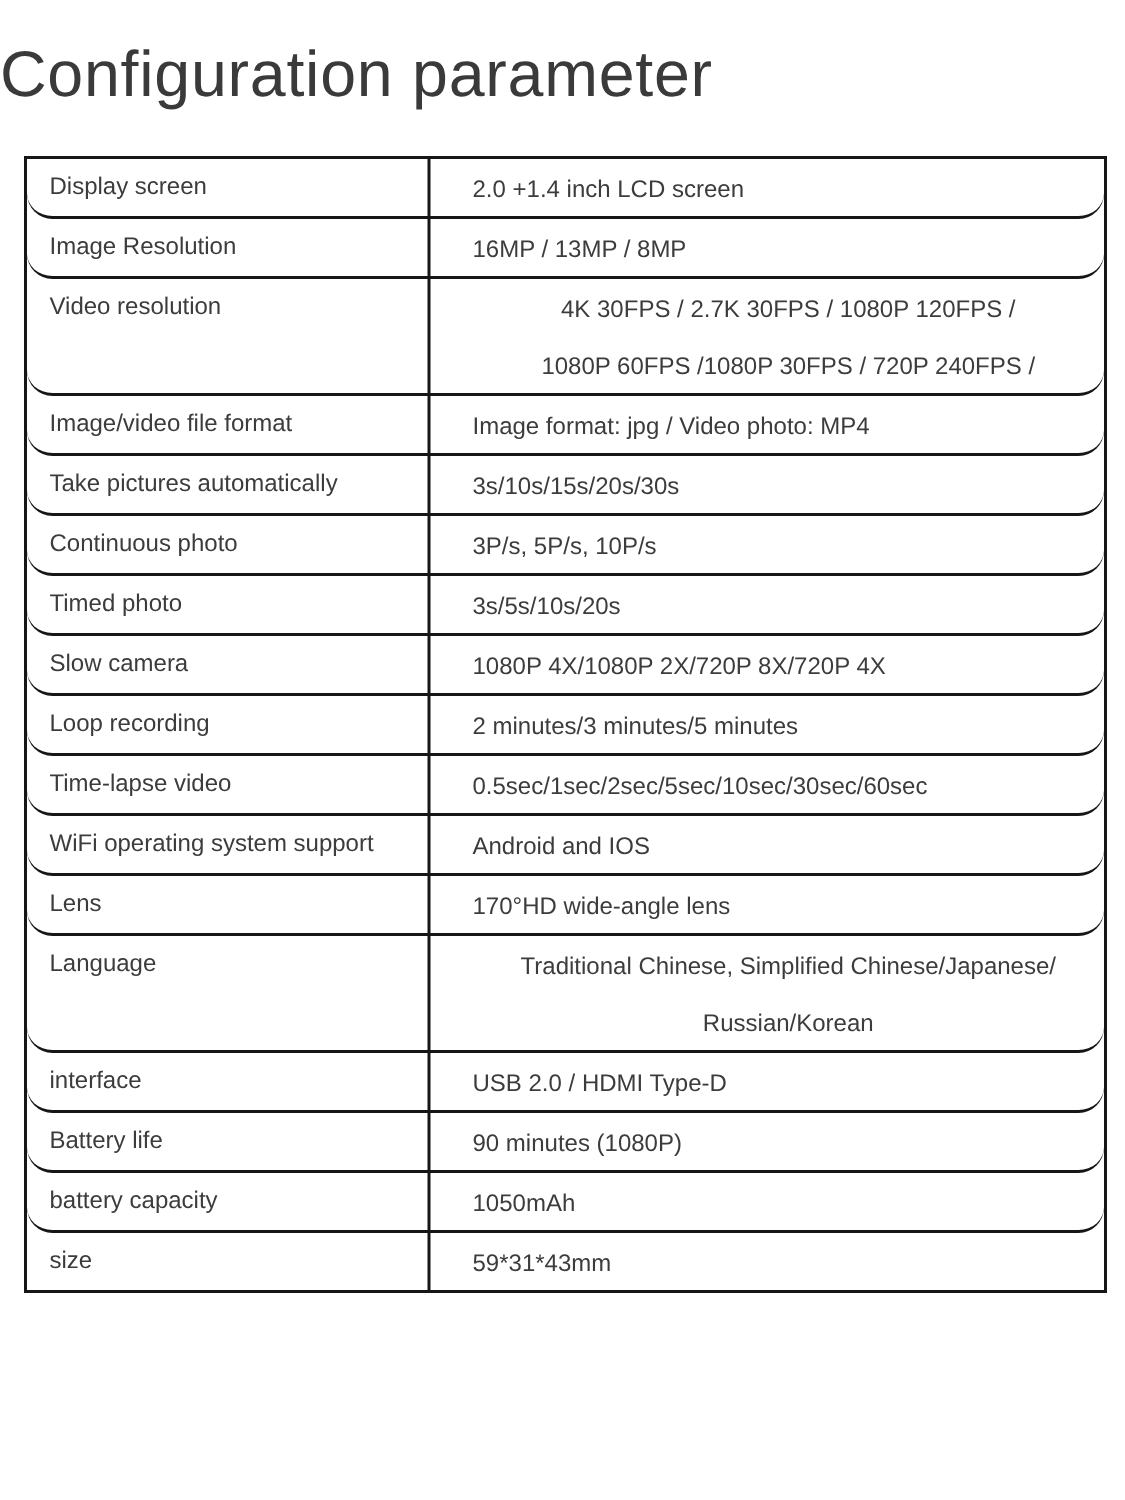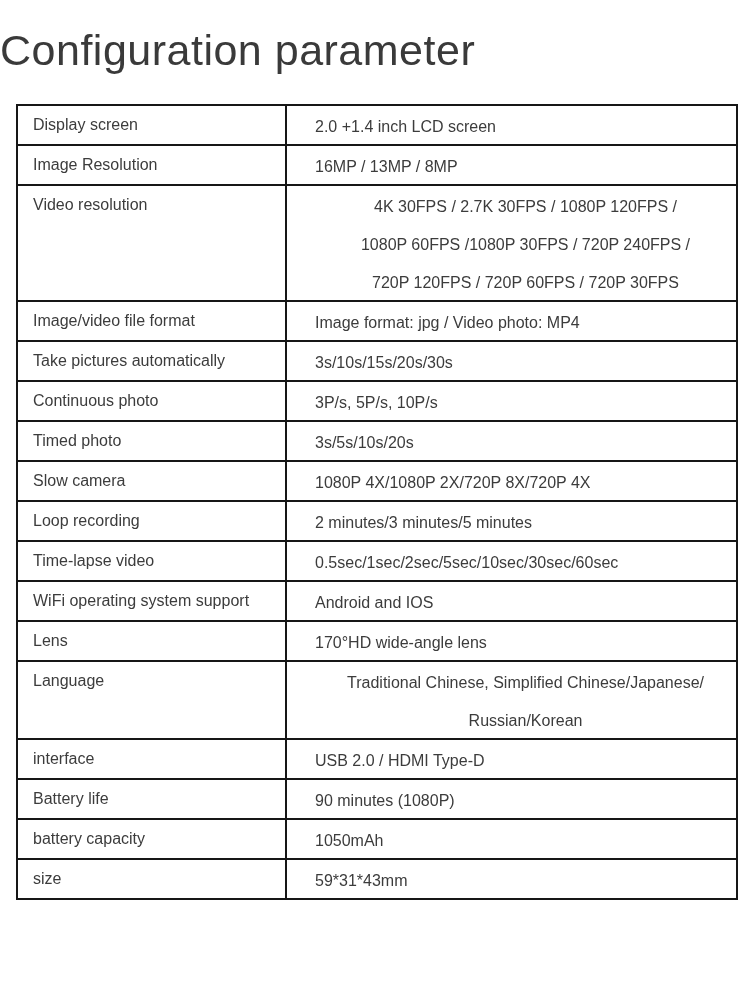--- a/index.html
+++ b/index.html
@@ -21,20 +21,21 @@
   }
   .spec-table {
     margin: 30px 12px 0 16px;
     width: 722px;
     border: 2px solid #161616;
   }
   .row {
     display: flex;
     border-bottom: 2px solid #161616;
     background: #ffffff;
+    border-radius: 17px;
   }
   .row:last-child { border-bottom: none; }
   .cell {
     font-size: 16px;
     color: #3c3c3c;
     line-height: 38px;
     white-space: nowrap;
   }
   .label-cell {
     width: 269px;
@@ -65,21 +66,20 @@
   <div class="row">
     <div class="cell label-cell">Image Resolution</div>
     <div class="cell value-cell">16MP / 13MP / 8MP</div>
   </div>
 
   <div class="row">
     <div class="cell label-cell">Video resolution</div>
     <div class="cell value-cell">
       <div class="value-line">4K 30FPS / 2.7K 30FPS / 1080P 120FPS /</div>
       <div class="value-line">1080P 60FPS /1080P 30FPS / 720P 240FPS /</div>
-      <div class="value-line">720P 120FPS / 720P 60FPS / 720P 30FPS</div>
     </div>
   </div>
 
   <div class="row">
     <div class="cell label-cell">Image/video file format</div>
     <div class="cell value-cell">Image format: jpg / Video photo: MP4</div>
   </div>
 
   <div class="row">
     <div class="cell label-cell">Take pictures automatically</div>

